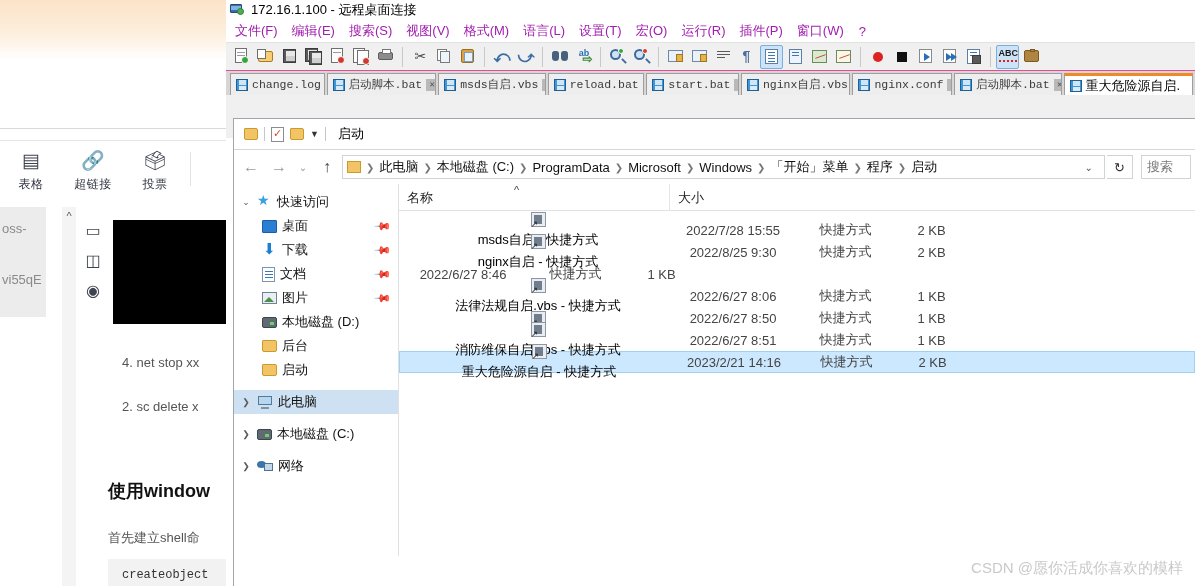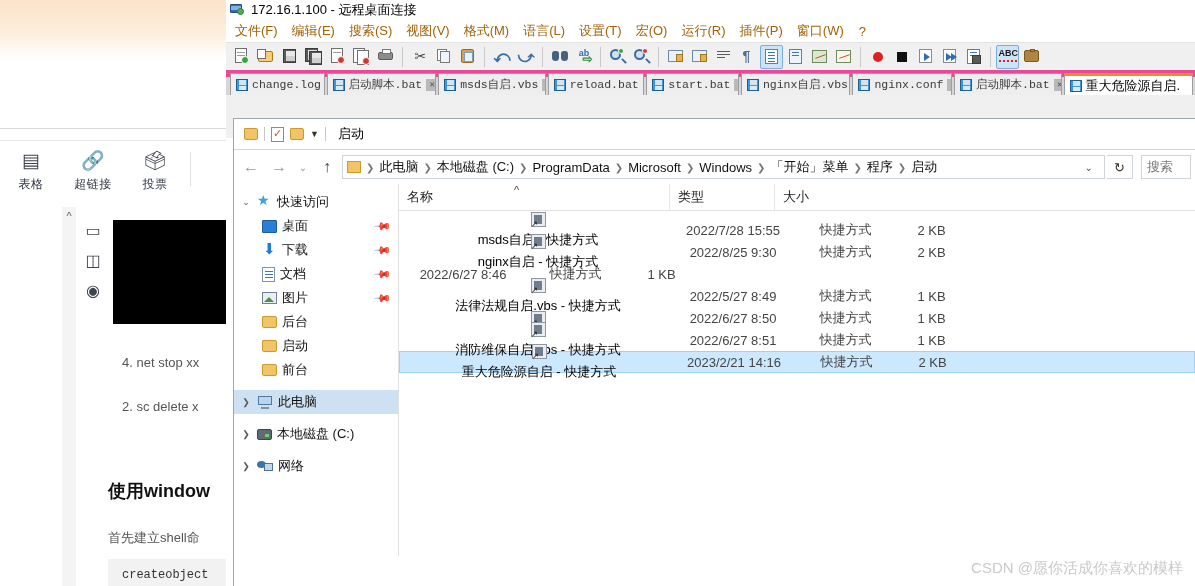--- a/index.html
+++ b/index.html
@@ -58,21 +58,21 @@
 
   
   #npp { position:absolute; left:226px; top:20px; width:969px; height:566px; background:#f0f0f0; overflow:hidden; }
   #npp-title { height:22px; display:flex; align-items:center; gap:6px; padding-left:5px; background:#ffffff; }
   #npp-icon { width:16px; height:16px; position:relative; }
   #npp-icon .pad { position:absolute; left:0; top:0; width:13px; height:15px; background:#e8e8e8; border:1px solid #8a8a8a; }
   #npp-icon .pen { position:absolute; left:6px; top:3px; width:10px; height:3px; background:#e8a33d; transform:rotate(-42deg); border:1px solid #9c6a18; }
   #npp-icon .nib { position:absolute; left:2px; top:10px; width:4px; height:4px; background:#3f6fb5; }
   #npp-title .t { font-size:13px; color:#bdbdbd; }
 
-  #npp-menu { height:22px; background:#ffffff; display:flex; align-items:center; padding-left:2px; font-size:13px; color:#a16207; }
+  #npp-menu { height:22px; background:#ffffff; display:flex; align-items:center; padding-left:2px; font-size:13px; color:#a21caf; }
   #npp-menu .mi { padding:2px 7px; cursor:default; }
   #npp-menu .mi.help { padding:2px 8px; }
 
   #npp-toolbar { height:28px; background:#f0f0f0; display:flex; align-items:center; padding-left:4px; gap:1px; border-top:1px solid #e2e2e2;}
   .tbtn { width:23px; height:24px; display:flex; align-items:center; justify-content:center; position:relative; }
   .tbtn.on { background:#cde4f7; border:1px solid #7aaede; border-radius:2px; }
   .tsep { width:1px; height:20px; background:#c8c8c8; margin:0 4px; }
   .ic { position:relative; width:18px; height:17px; }
   .pg { position:absolute; left:2px; top:0px; width:12px; height:15px; background:#fdfdfd; border:1px solid #6f6f6f; }
   .pgl { position:absolute; left:4px; width:8px; height:1px; background:#9a9a9a; }
@@ -109,21 +109,21 @@
   .stp { position:absolute; left:4px; top:4px; width:10px; height:10px; background:#111; }
   .ply { position:absolute; left:2px; top:1px; width:13px; height:14px; background:#fff; border:1px solid #8a8a8a; }
   .ply i { position:absolute; left:4px; top:3px; border-left:6px solid #2a6fb5; border-top:4px solid transparent; border-bottom:4px solid transparent; }
   .abc { position:absolute; left:0; top:0; width:19px; font-size:9px; font-weight:bold; color:#1a1a1a; text-align:center; line-height:11px; }
   .abc u { display:block; height:2px; margin-top:1px;
      background:repeating-linear-gradient(90deg,#d22 0 2px,transparent 2px 4px); }
   .suit { position:absolute; left:1px; top:2px; width:15px; height:12px; background:#b08441; border:1px solid #7a5a22; border-radius:2px; }
   .suit .hl { position:absolute; left:5px; top:-2px; width:5px; height:3px; border:1px solid #7a5a22; background:#b08441; }
 
   
-  #npp-tabs { height:25px; background:#d6d6d6; display:flex; align-items:flex-end; padding-left:4px; border-top:7px solid #ec4899; }
+  #npp-tabs { height:25px; background:#d6d6d6; display:flex; align-items:flex-end; padding-left:4px; border-top:1px solid #ec4899; }
   .dtab { height:22px; display:flex; align-items:center; gap:4px; padding:0 2px 0 5px;
       background:#eeeeee; border:1px solid #9e9e9e; border-bottom:none; margin-right:2px;
       font-family:"Liberation Mono", monospace; font-size:11.5px; color:#3a3a3a; white-space:nowrap; overflow:hidden; }
   .dtab.active { background:#ffffff; border-top:3px solid #f08a24; color:#000; font-family:"Liberation Sans", sans-serif; font-size:13px; }
   .dtab .sv { width:12px; height:12px; background:#3f96d8; border:1px solid #1f5f92; position:relative; flex:none; }
   .dtab .sv::after { content:""; position:absolute; left:2px; top:0; width:7px; height:5px; background:#cfe6f8; }
   .dtab .sv::before { content:""; position:absolute; left:2px; bottom:0; width:7px; height:4px; background:#dceaf6; }
   .dtab .x { width:12px; height:12px; background:#b9b9b9; color:#555; font-size:9px; display:flex; align-items:center; justify-content:center; flex:none; }
 
   #npp-edit { position:absolute; left:0; top:118px; width:969px; height:468px; background:#ffffff; }
@@ -178,21 +178,21 @@
   .i-hdd::after { content:""; position:absolute; right:2px; bottom:2px; width:4px; height:3px; background:#6ad06a; }
   .i-fld { width:15px; height:12px; background:#f3c465; border:1px solid #c99a2c; border-radius:1px 2px 2px 2px; flex:none; }
   .i-pc { width:16px; height:13px; position:relative; flex:none; }
   .i-pc .m { position:absolute; left:1px; top:0; width:14px; height:9px; background:#b9d6ef; border:1px solid #52799c; }
   .i-pc .b { position:absolute; left:4px; bottom:0; width:8px; height:2px; background:#7f94a5; }
   .i-net { width:16px; height:13px; position:relative; flex:none; }
   .i-net .g { position:absolute; left:0; top:1px; width:9px; height:7px; background:#3d74a8; border-radius:50%; }
   .i-net .m2 { position:absolute; right:0; top:3px; width:9px; height:8px; background:#c3d7e8; border:1px solid #4a7296; }
 
   #ex-list { flex:1; background:#ffffff; }
-  #ex-cols { height:27px; display:flex; align-items:center; border-bottom:1px solid #e2e2e2; font-size:13px; color:#222; position:relative; }
+  #ex-cols { height:27px; display:flex; border-bottom:1px solid #e2e2e2; font-size:13px; color:#222; position:relative; }
   .col { padding-left:8px; position:relative; height:27px; display:flex; align-items:center; }
   .col + .col { border-left:1px solid #e6e6e6; }
   .col.name { width:270px; }
   .col.date { width:120px; }
   .col.type { width:105px; }
   .col.size { width:77px; }
   .sortmark { position:absolute; left:115px; top:0px; font-size:11px; color:#444; }
   .frow { height:22px; display:flex; align-items:center; font-size:13px; color:#000; }
   .frow.sel { background:#cce8ff; border:1px solid #9fd1f5; }
   .frow .c { padding-left:8px; display:flex; align-items:center; gap:4px;flex-direction:column; }
@@ -224,20 +224,24 @@
       <span class="lb">超链接</span>
     </div>
     <div class="ribbon-btn">
       <span class="gl">🗳</span>
       <span class="lb">投票</span>
     </div>
     <div class="ribbon-sep"></div>
   </div>
 
   <div id="bg-body">
+    <div id="bg-doc-frag">
+      <span id="bg-frag1">oss-</span>
+      <span id="bg-frag2">vi55qE</span>
+    </div>
     <div id="bg-scrollrail"></div>
     <div id="bg-scrollup">^</div>
     <div id="bg-sidetools">
       <div class="stool">▭</div>
       <div class="stool">◫</div>
       <div class="stool">◉</div>
     </div>
     <div id="bg-black">
         <div class="inner"></div>
       </div>
@@ -624,30 +628,30 @@
         <span class="i-doc"></span>
         <span class="lbl">文档</span>
         <span class="pin">📌</span>
       </div>
       <div class="nv" style="padding-left:28px">
         <span class="i-pic"></span>
         <span class="lbl">图片</span>
         <span class="pin">📌</span>
       </div>
       <div class="nv" style="padding-left:28px">
+        <span class="i-hdd"></span>
+        <span class="lbl">本地磁盘 (D:)</span>
+      </div>
+      <div class="nv" style="padding-left:28px">
         <span class="i-fld"></span>
         <span class="lbl">后台</span>
       </div>
       <div class="nv" style="padding-left:28px">
         <span class="i-fld"></span>
         <span class="lbl">启动</span>
-      </div>
-      <div class="nv" style="padding-left:28px">
-        <span class="i-fld"></span>
-        <span class="lbl">前台</span>
       </div>
       <div style="height:8px"></div>
       <div class="nv sel" style="padding-left:6px">
         <span class="tw">❯</span>
         <span class="i-pc">
             <span class="m"></span>
             <span class="b"></span>
           </span>
         <span class="lbl">此电脑</span>
       </div>
@@ -667,21 +671,20 @@
         <span class="lbl">网络</span>
       </div>
     </div>
 
     <div id="ex-list">
       <div id="ex-cols">
         <div class="col name">
           <span>名称</span>
           <span class="sortmark">^</span>
         </div>
-        <div class="col type">类型</div>
         <div class="col size">大小</div>
       </div>
 
       <div style="height:8px"></div>
 
       <div class="frow">
         <span class="c name">
             <span class="i-shortcut"></span>
             <span>msds自启 - 快捷方式</span>
           </span>
@@ -701,21 +704,21 @@
       <div class="frow">
         <span class="c date">2022/6/27 8:46</span>
         <span class="c type">快捷方式</span>
         <span class="c size">1 KB</span>
       </div>
       <div class="frow">
         <span class="c name">
             <span class="i-shortcut"></span>
             <span>法律法规自启.vbs - 快捷方式</span>
           </span>
-        <span class="c date">2022/5/27 8:49</span>
+        <span class="c date">2022/6/27 8:06</span>
         <span class="c type">快捷方式</span>
         <span class="c size">1 KB</span>
       </div>
       <div class="frow">
         <span class="c name">
             <span class="i-shortcut"></span>
           </span>
         <span class="c date">2022/6/27 8:50</span>
         <span class="c type">快捷方式</span>
         <span class="c size">1 KB</span>

